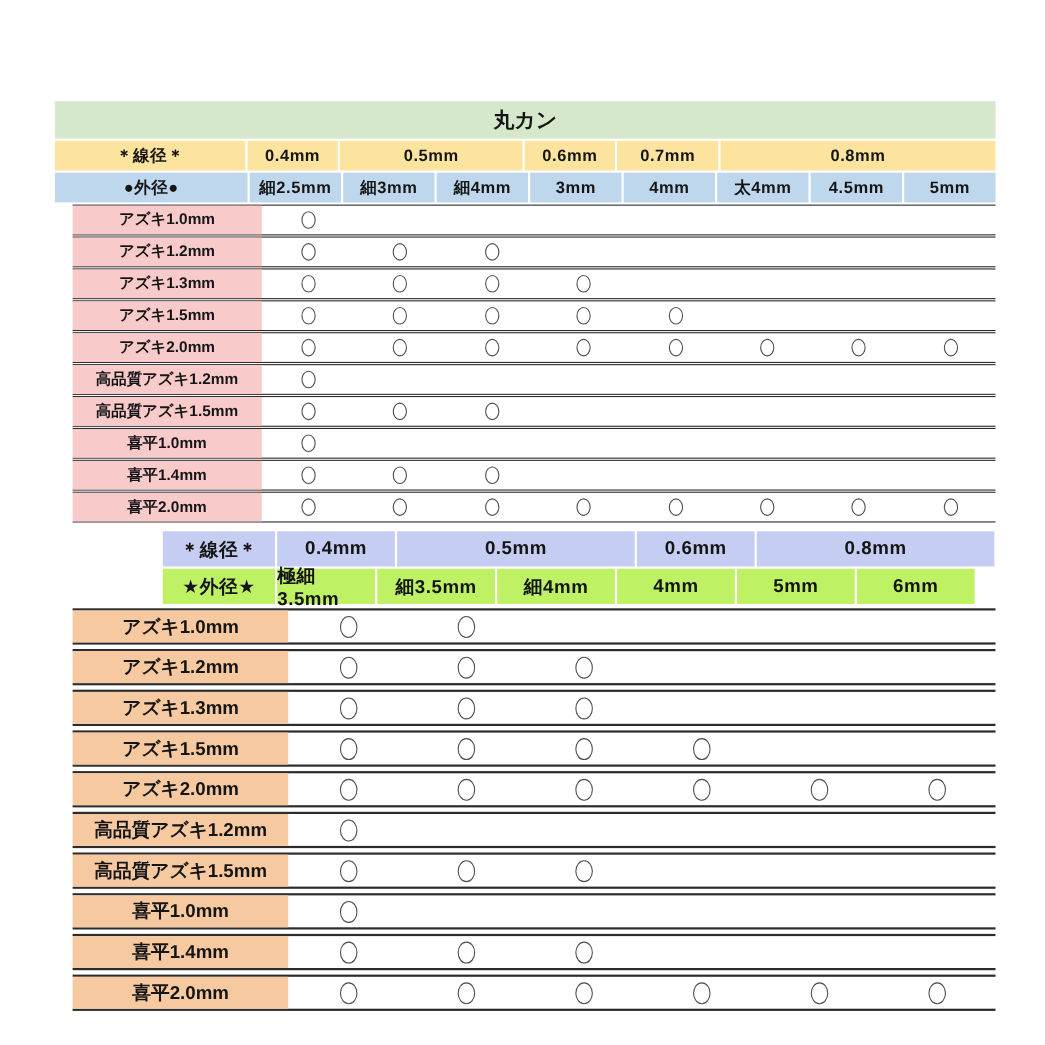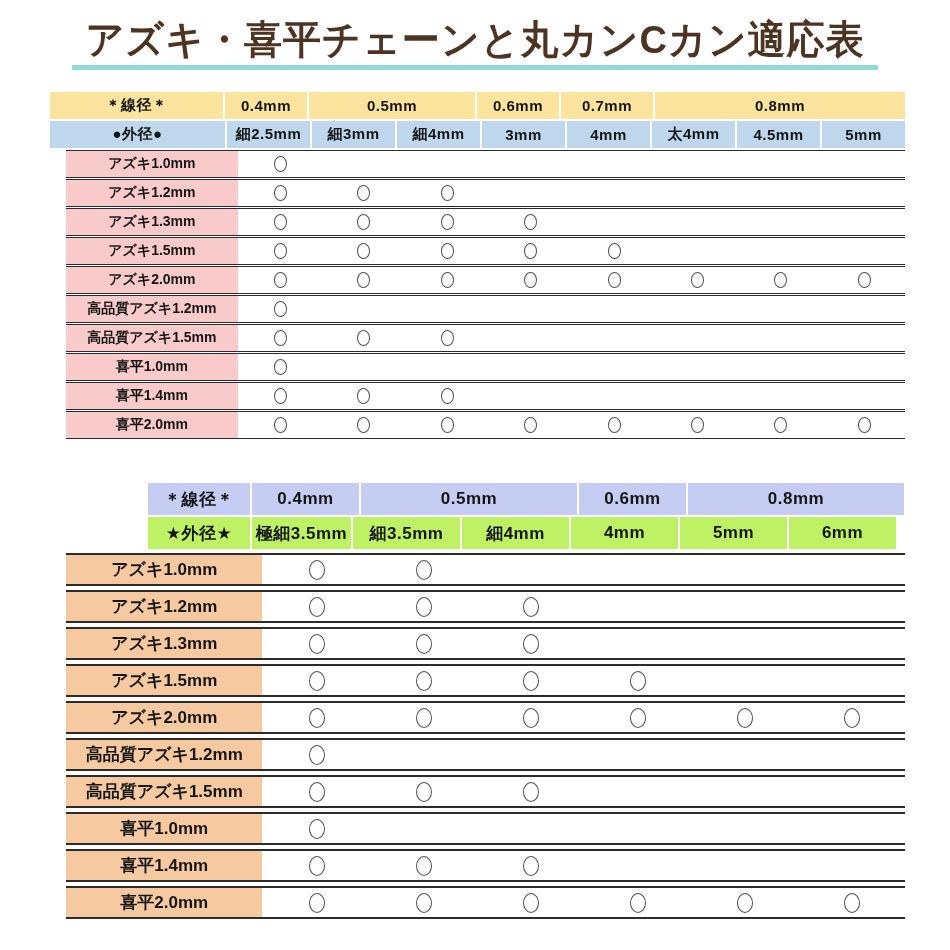--- a/index.html
+++ b/index.html
@@ -73,26 +73,23 @@
   .t2 .drow { height: 33px; margin-top: 4px; border-top-width: 2px; border-bottom-width: 2px; }
   .t2 .rlabel { width: 200px; background: #f6c9a0; font-size: 17px; }
   .t2 .mcell { width: 107px; }
   .t2 .circle { width: 16px; height: 20px; }
 </style>
 </head>
 <body>
 
 <div class="page">
 
-  <div class="title-wrap">
-    <div class="page-title">アズキ・喜平チェーンと丸カンCカン適応表</div>
-    <div class="title-underline"></div>
-  </div>
 
   <section class="tbl t1">
+    <div class="tbl-title">丸カン</div>
     <div class="hrow" id="t1-wire">
       <div class="hcell label-cell wirebg">＊線径＊</div>
     <div class="hcell wirebg" style="width: 83px;">0.4mm</div>
         <div class="hcell wirebg" style="width: 168px;">0.5mm</div>
         <div class="hcell wirebg" style="width: 83px;">0.6mm</div>
         <div class="hcell wirebg" style="width: 93px;">0.7mm</div>
         <div class="hcell wirebg" style="width: 253px;">0.8mm</div>
       </div>
     <div class="hrow" id="t1-outer">
       <div class="hcell label-cell outerbg">●外径●</div>
@@ -296,21 +293,21 @@
   <section class="tbl t2">
     <div class="hrow" id="t2-wire">
       <div class="hcell label-cell wirebg">＊線径＊</div>
     <div class="hcell wirebg" style="width: 107px;">0.4mm</div>
         <div class="hcell wirebg" style="width: 216px;">0.5mm</div>
         <div class="hcell wirebg" style="width: 107px;">0.6mm</div>
         <div class="hcell wirebg" style="width: 216px;">0.8mm</div>
       </div>
     <div class="hrow" id="t2-outer">
       <div class="hcell label-cell outerbg">★外径★</div>
-    <div class="hcell outerbg" style="width: 99px;">極細3.5mm</div>
+    <div class="hcell outerbg" style="width: 89px;">極細3.5mm</div>
         <div class="hcell outerbg" style="width: 107px;">細3.5mm</div>
         <div class="hcell outerbg" style="width: 107px;">細4mm</div>
         <div class="hcell outerbg" style="width: 107px;">4mm</div>
         <div class="hcell outerbg" style="width: 107px;">5mm</div>
         <div class="hcell outerbg" style="width: 107px;">6mm</div>
       </div>
     <div class="rows" id="t2-rows">
         <div class="drow">
           <div class="rlabel">アズキ1.0mm</div>
           <div class="mcell" style="width: 107px;">

